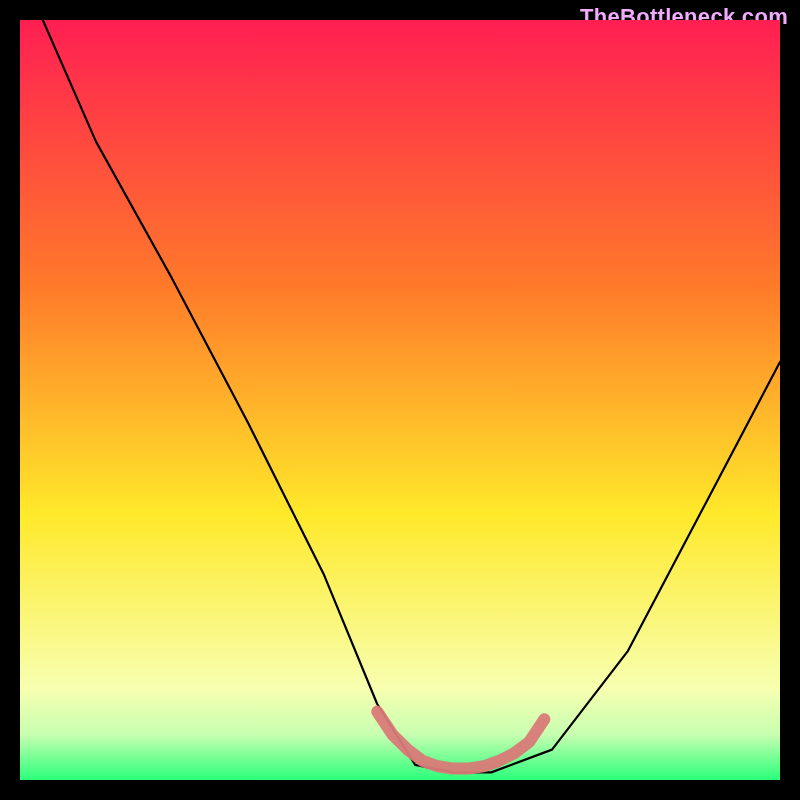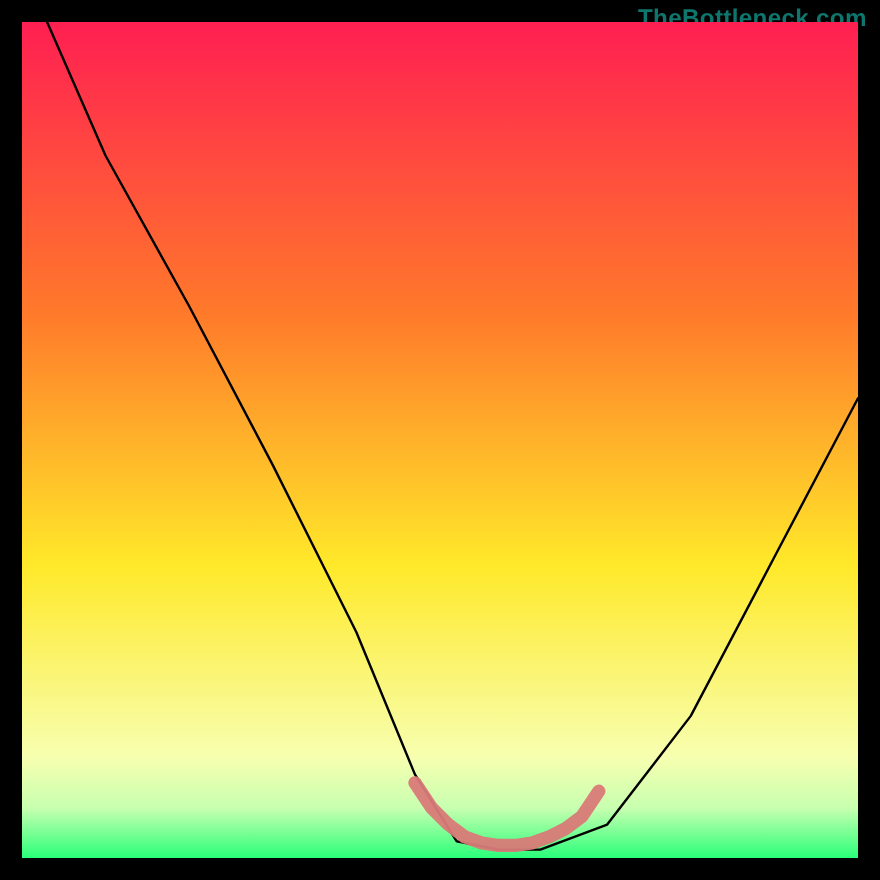--- a/index.html
+++ b/index.html
@@ -22,21 +22,21 @@
     left: 20px;
     top: 20px;
     width: 760px;
     height: 760px;
     box-sizing: border-box;
   }
   .watermark {
     position: absolute;
     top: 4px;
     right: 12px;
-    color: #0f766e;
+    color: #f0abfc;
     font-size: 22px;
     font-weight: 600;
     font-family: Arial, Helvetica, sans-serif;
     letter-spacing: 0.3px;
     user-select: none;
   }
   svg { display: block; }
 </style>
 </head>
 <body>

